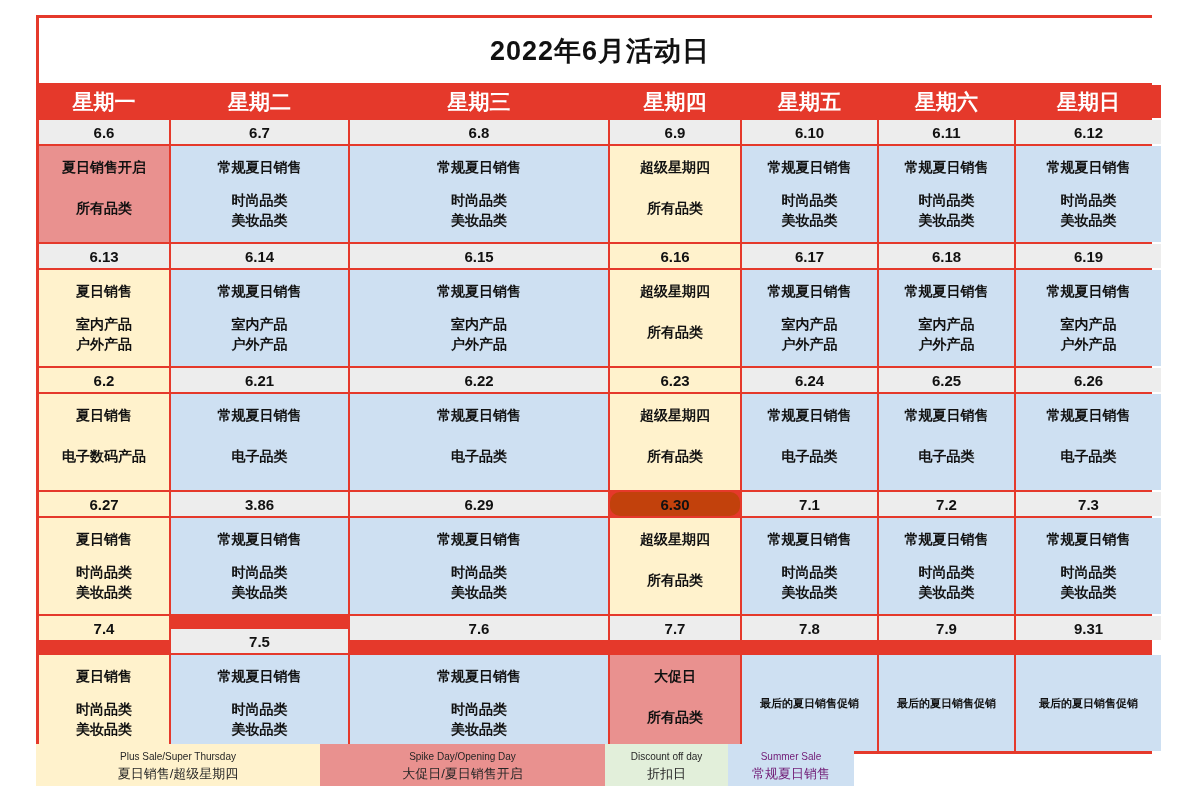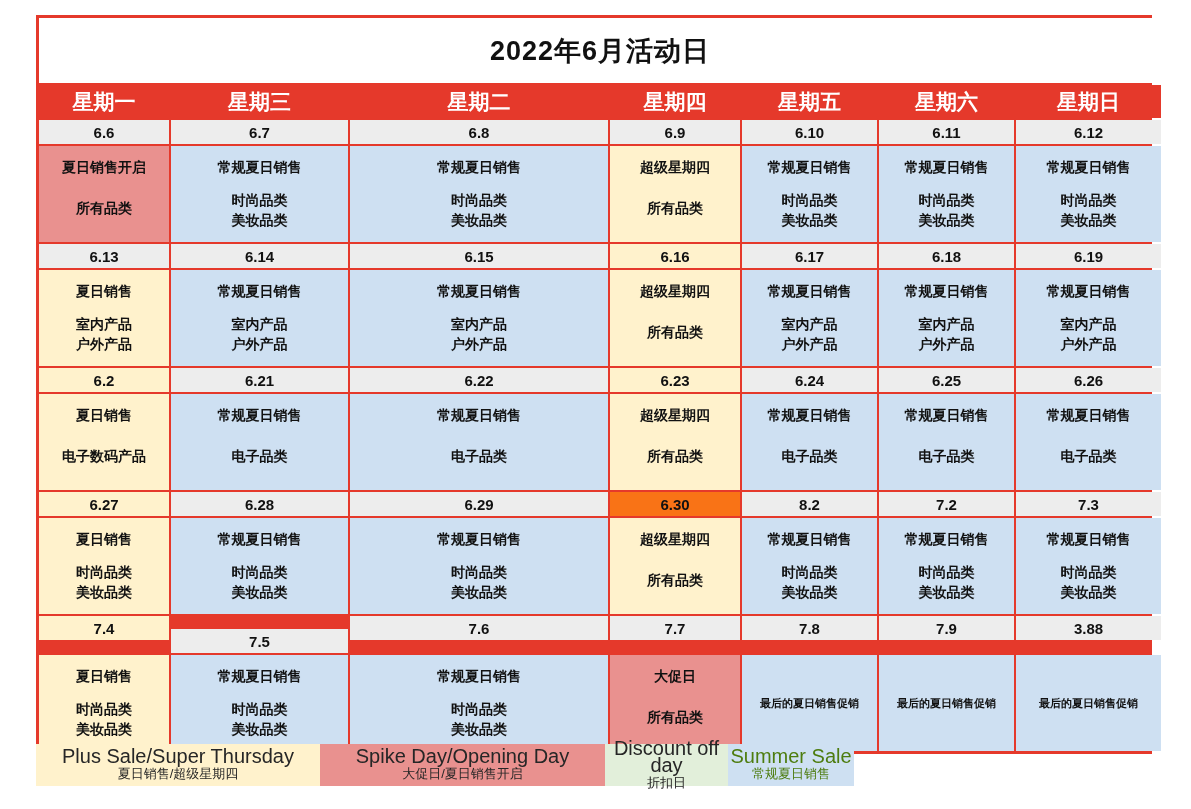--- a/index.html
+++ b/index.html
@@ -43,33 +43,33 @@
   .event-cell.final{justify-content:center;padding:0;overflow:visible;}
   .final-text{
     position:relative;z-index:2;white-space:nowrap;
     font-size:11px;font-weight:bold;color:#111;
   }
   #legend{position:absolute;left:36px;top:744px;height:42px;display:flex;}
   .legend-box{
     height:42px;display:flex;flex-direction:column;align-items:center;justify-content:center;
     font-size:13px;line-height:17px;text-align:center;
   }
-  .legend-en{font-size:20px;}
+  .legend-en{font-size:10px;text-align:right;}
   .legend-zh{font-size:13px;}
 </style>
 </head>
 <body>
 
 <div id="stage">
   <div id="calendar">
     <div class="cell title-cell">2022年6月活动日</div>
 
   <div class="cell wd-cell">星期一</div>
+      <div class="cell wd-cell">星期二</div>
       <div class="cell wd-cell">星期三</div>
-      <div class="cell wd-cell">星期二</div>
       <div class="cell wd-cell">星期四</div>
       <div class="cell wd-cell">星期五</div>
       <div class="cell wd-cell">星期六</div>
       <div class="cell wd-cell">星期日</div>
       <div class="cell date-cell" style="background: rgb(237, 237, 237);">6.6</div>
       <div class="cell date-cell" style="background: rgb(237, 237, 237);">6.7</div>
       <div class="cell date-cell" style="background: rgb(237, 237, 237);">6.8</div>
       <div class="cell date-cell" style="background: rgb(237, 237, 237);">6.9</div>
       <div class="cell date-cell" style="background: rgb(237, 237, 237);">6.10</div>
       <div class="cell date-cell" style="background: rgb(237, 237, 237);">6.11</div>
@@ -240,24 +240,24 @@
         </div>
       </div>
       <div class="cell event-cell" style="background: rgb(206, 224, 242);">
         <div class="event-title">常规夏日销售</div>
         <div class="event-spacer"></div>
         <div class="event-cats single">
           <div>电子品类</div>
         </div>
       </div>
       <div class="cell date-cell" style="background: rgb(255, 242, 204);">6.27</div>
-      <div class="cell date-cell" style="background: rgb(237, 237, 237);">6.28</div>
+      <div class="cell date-cell" style="background: rgb(237, 237, 237);">3.86</div>
       <div class="cell date-cell" style="background: rgb(237, 237, 237);">6.29</div>
-      <div class="cell date-cell" style="background: #f97316;">6.30</div>
-      <div class="cell date-cell" style="background: rgb(237, 237, 237);">8.2</div>
+      <div class="cell date-cell" style="background: #c2410c; border-radius: 10px;">6.30</div>
+      <div class="cell date-cell" style="background: rgb(237, 237, 237);">7.1</div>
       <div class="cell date-cell" style="background: rgb(237, 237, 237);">7.2</div>
       <div class="cell date-cell" style="background: rgb(237, 237, 237);">7.3</div>
       <div class="cell event-cell" style="background: rgb(255, 242, 204);">
         <div class="event-title">夏日销售</div>
         <div class="event-spacer"></div>
         <div class="event-cats multi">
           <div>时尚品类</div>
           <div>美妆品类</div>
         </div>
       </div>
@@ -307,21 +307,21 @@
           <div>时尚品类</div>
           <div>美妆品类</div>
         </div>
       </div>
       <div class="cell date-cell" style="background: rgb(255, 242, 204);">7.4</div>
       <div class="cell date-cell" style="background: rgb(237, 237, 237); margin-top: 13px;">7.5</div>
       <div class="cell date-cell" style="background: rgb(237, 237, 237);">7.6</div>
       <div class="cell date-cell" style="background: rgb(237, 237, 237);">7.7</div>
       <div class="cell date-cell" style="background: rgb(237, 237, 237);">7.8</div>
       <div class="cell date-cell" style="background: rgb(237, 237, 237);">7.9</div>
-      <div class="cell date-cell" style="background: rgb(237, 237, 237);">3.88</div>
+      <div class="cell date-cell" style="background: rgb(237, 237, 237);">9.31</div>
       <div class="cell event-cell" style="background: rgb(255, 242, 204);">
         <div class="event-title">夏日销售</div>
         <div class="event-spacer"></div>
         <div class="event-cats multi">
           <div>时尚品类</div>
           <div>美妆品类</div>
         </div>
       </div>
       <div class="cell event-cell" style="background: rgb(206, 224, 242);">
         <div class="event-title">常规夏日销售</div>
@@ -363,18 +363,18 @@
         <div class="legend-zh">夏日销售/超级星期四</div>
       </div>
       <div class="legend-box" style="background: rgb(233, 145, 143); width: 285px; color: rgb(38, 38, 38);">
         <div class="legend-en">Spike Day/Opening Day</div>
         <div class="legend-zh">大促日/夏日销售开启</div>
       </div>
       <div class="legend-box" style="background: rgb(226, 239, 218); width: 123px; color: rgb(38, 38, 38);">
         <div class="legend-en">Discount off day</div>
         <div class="legend-zh">折扣日</div>
       </div>
-      <div class="legend-box" style="background: rgb(206, 224, 242); width: 126px; color: #4d7c0f;">
+      <div class="legend-box" style="background: rgb(206, 224, 242); width: 126px; color: #701a75;">
         <div class="legend-en">Summer Sale</div>
         <div class="legend-zh">常规夏日销售</div>
       </div>
     </div>
 </div>
 
 </body></html>

